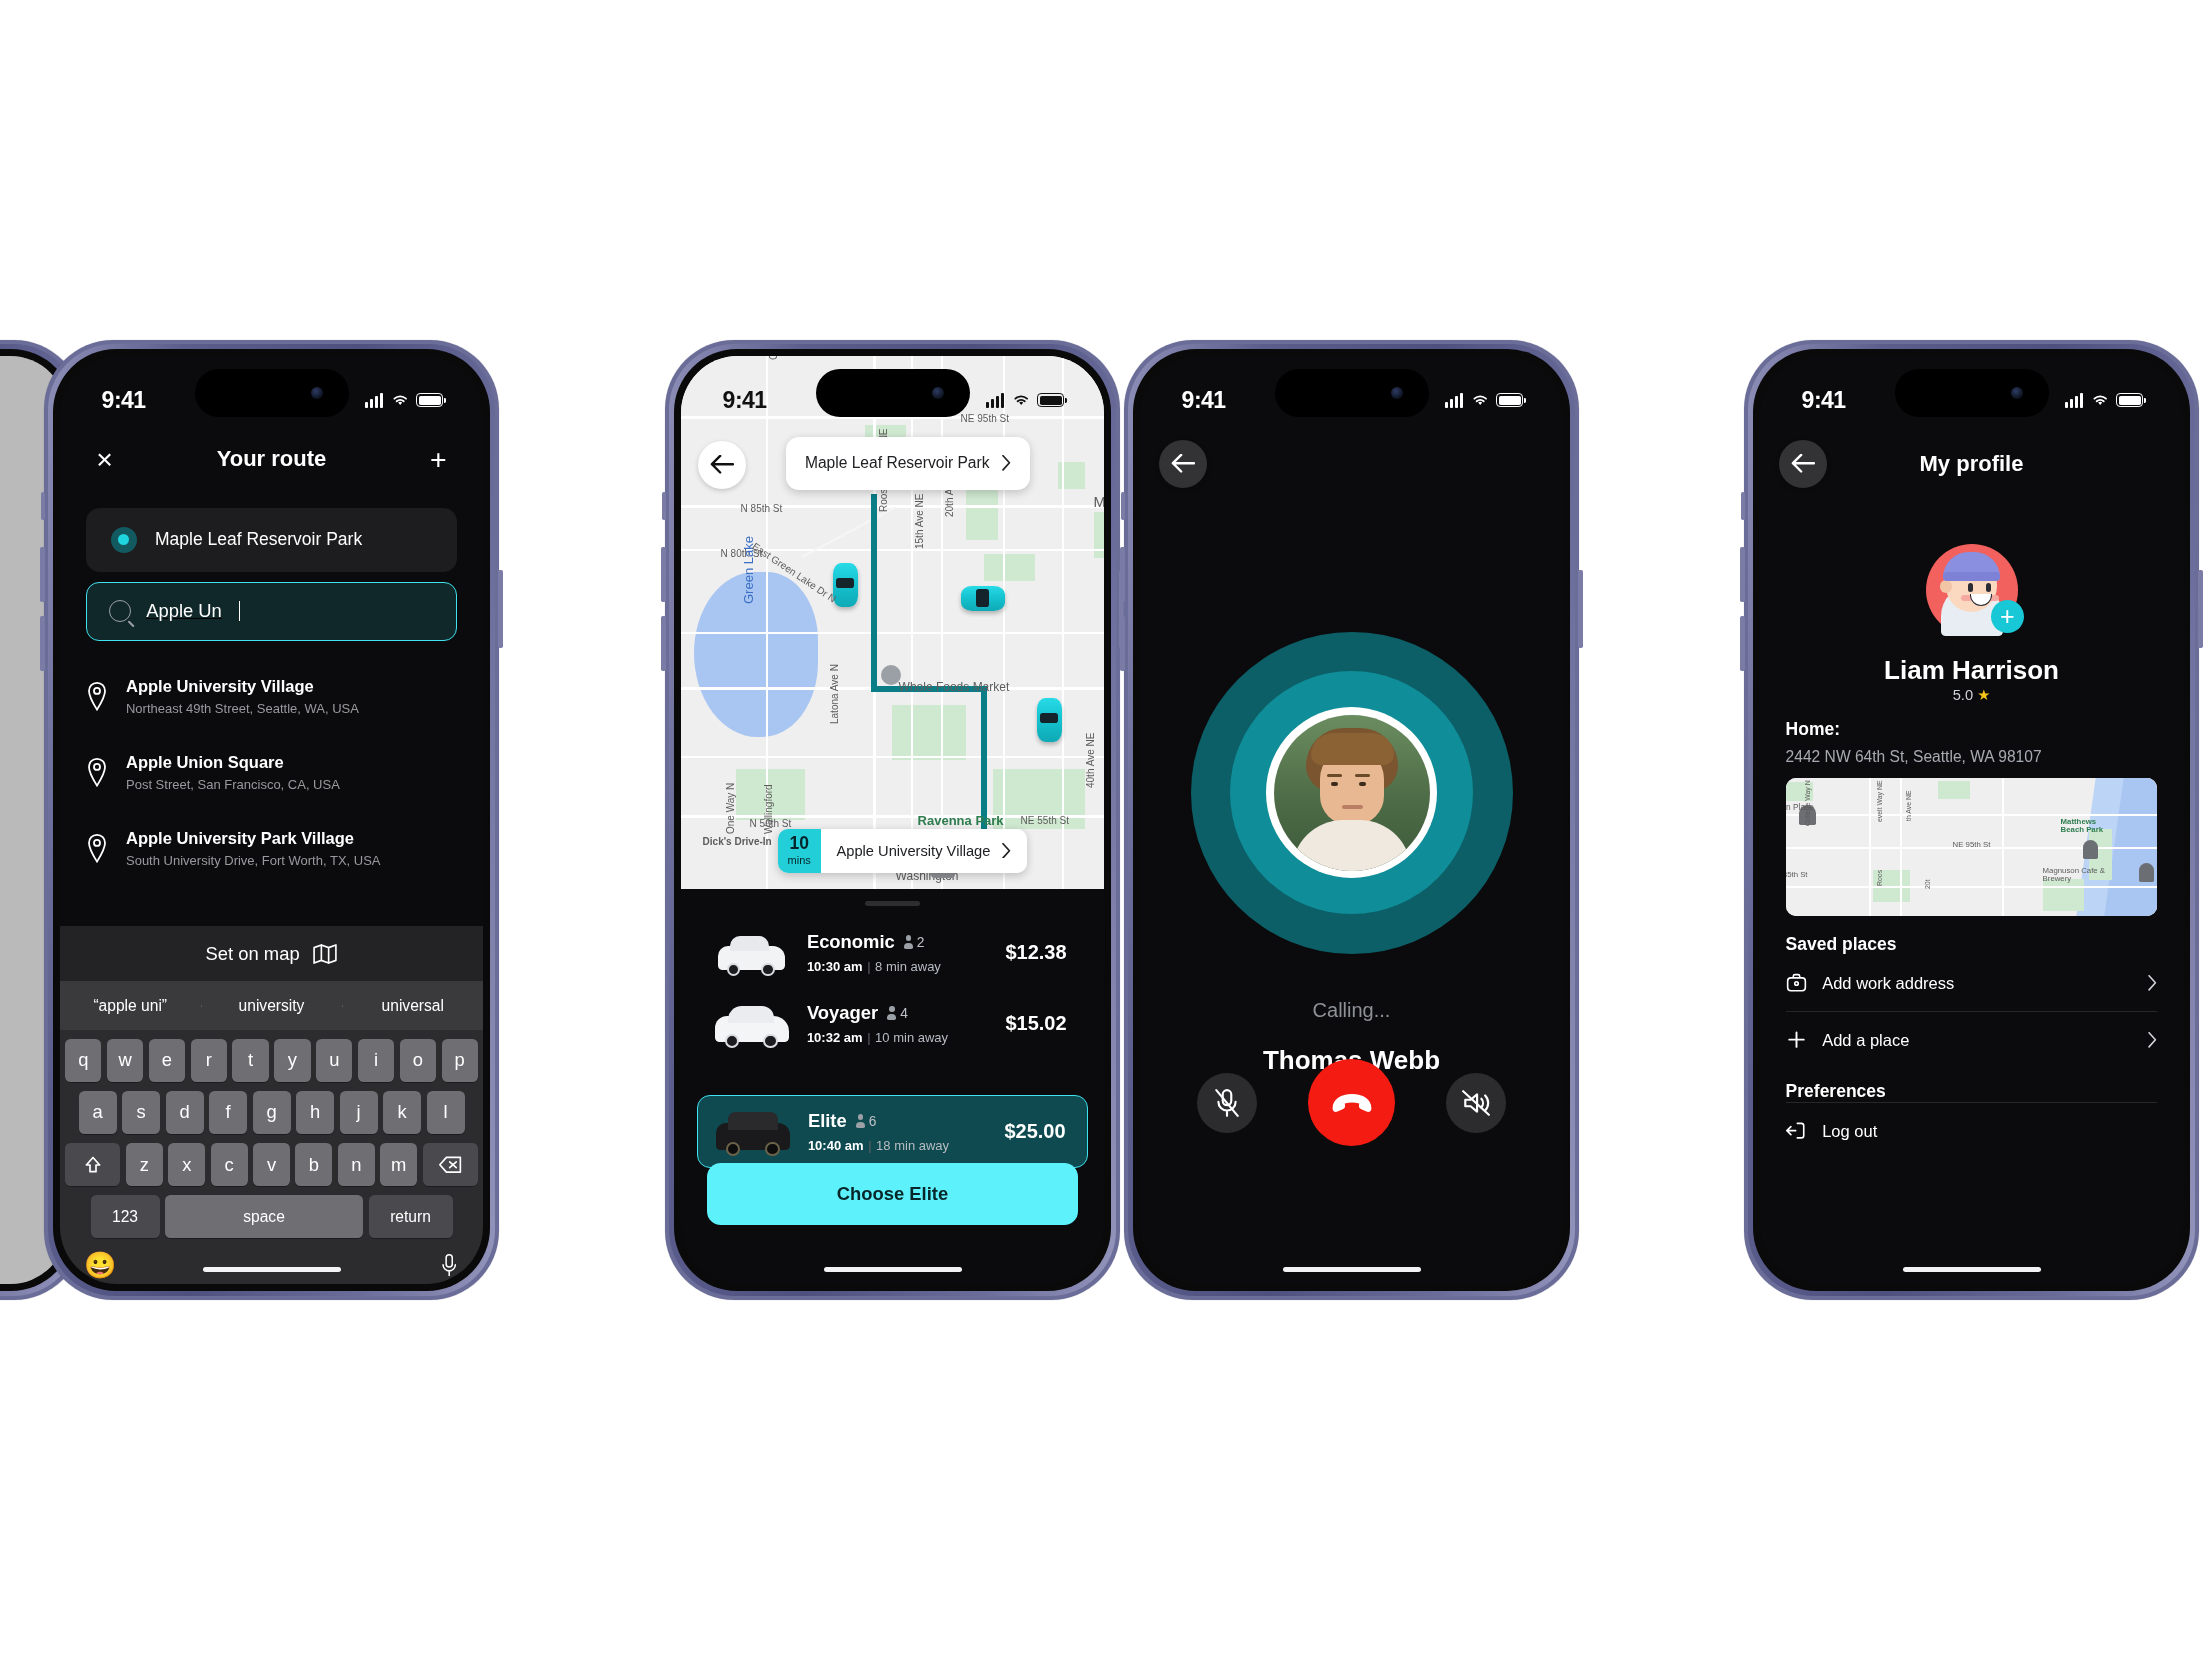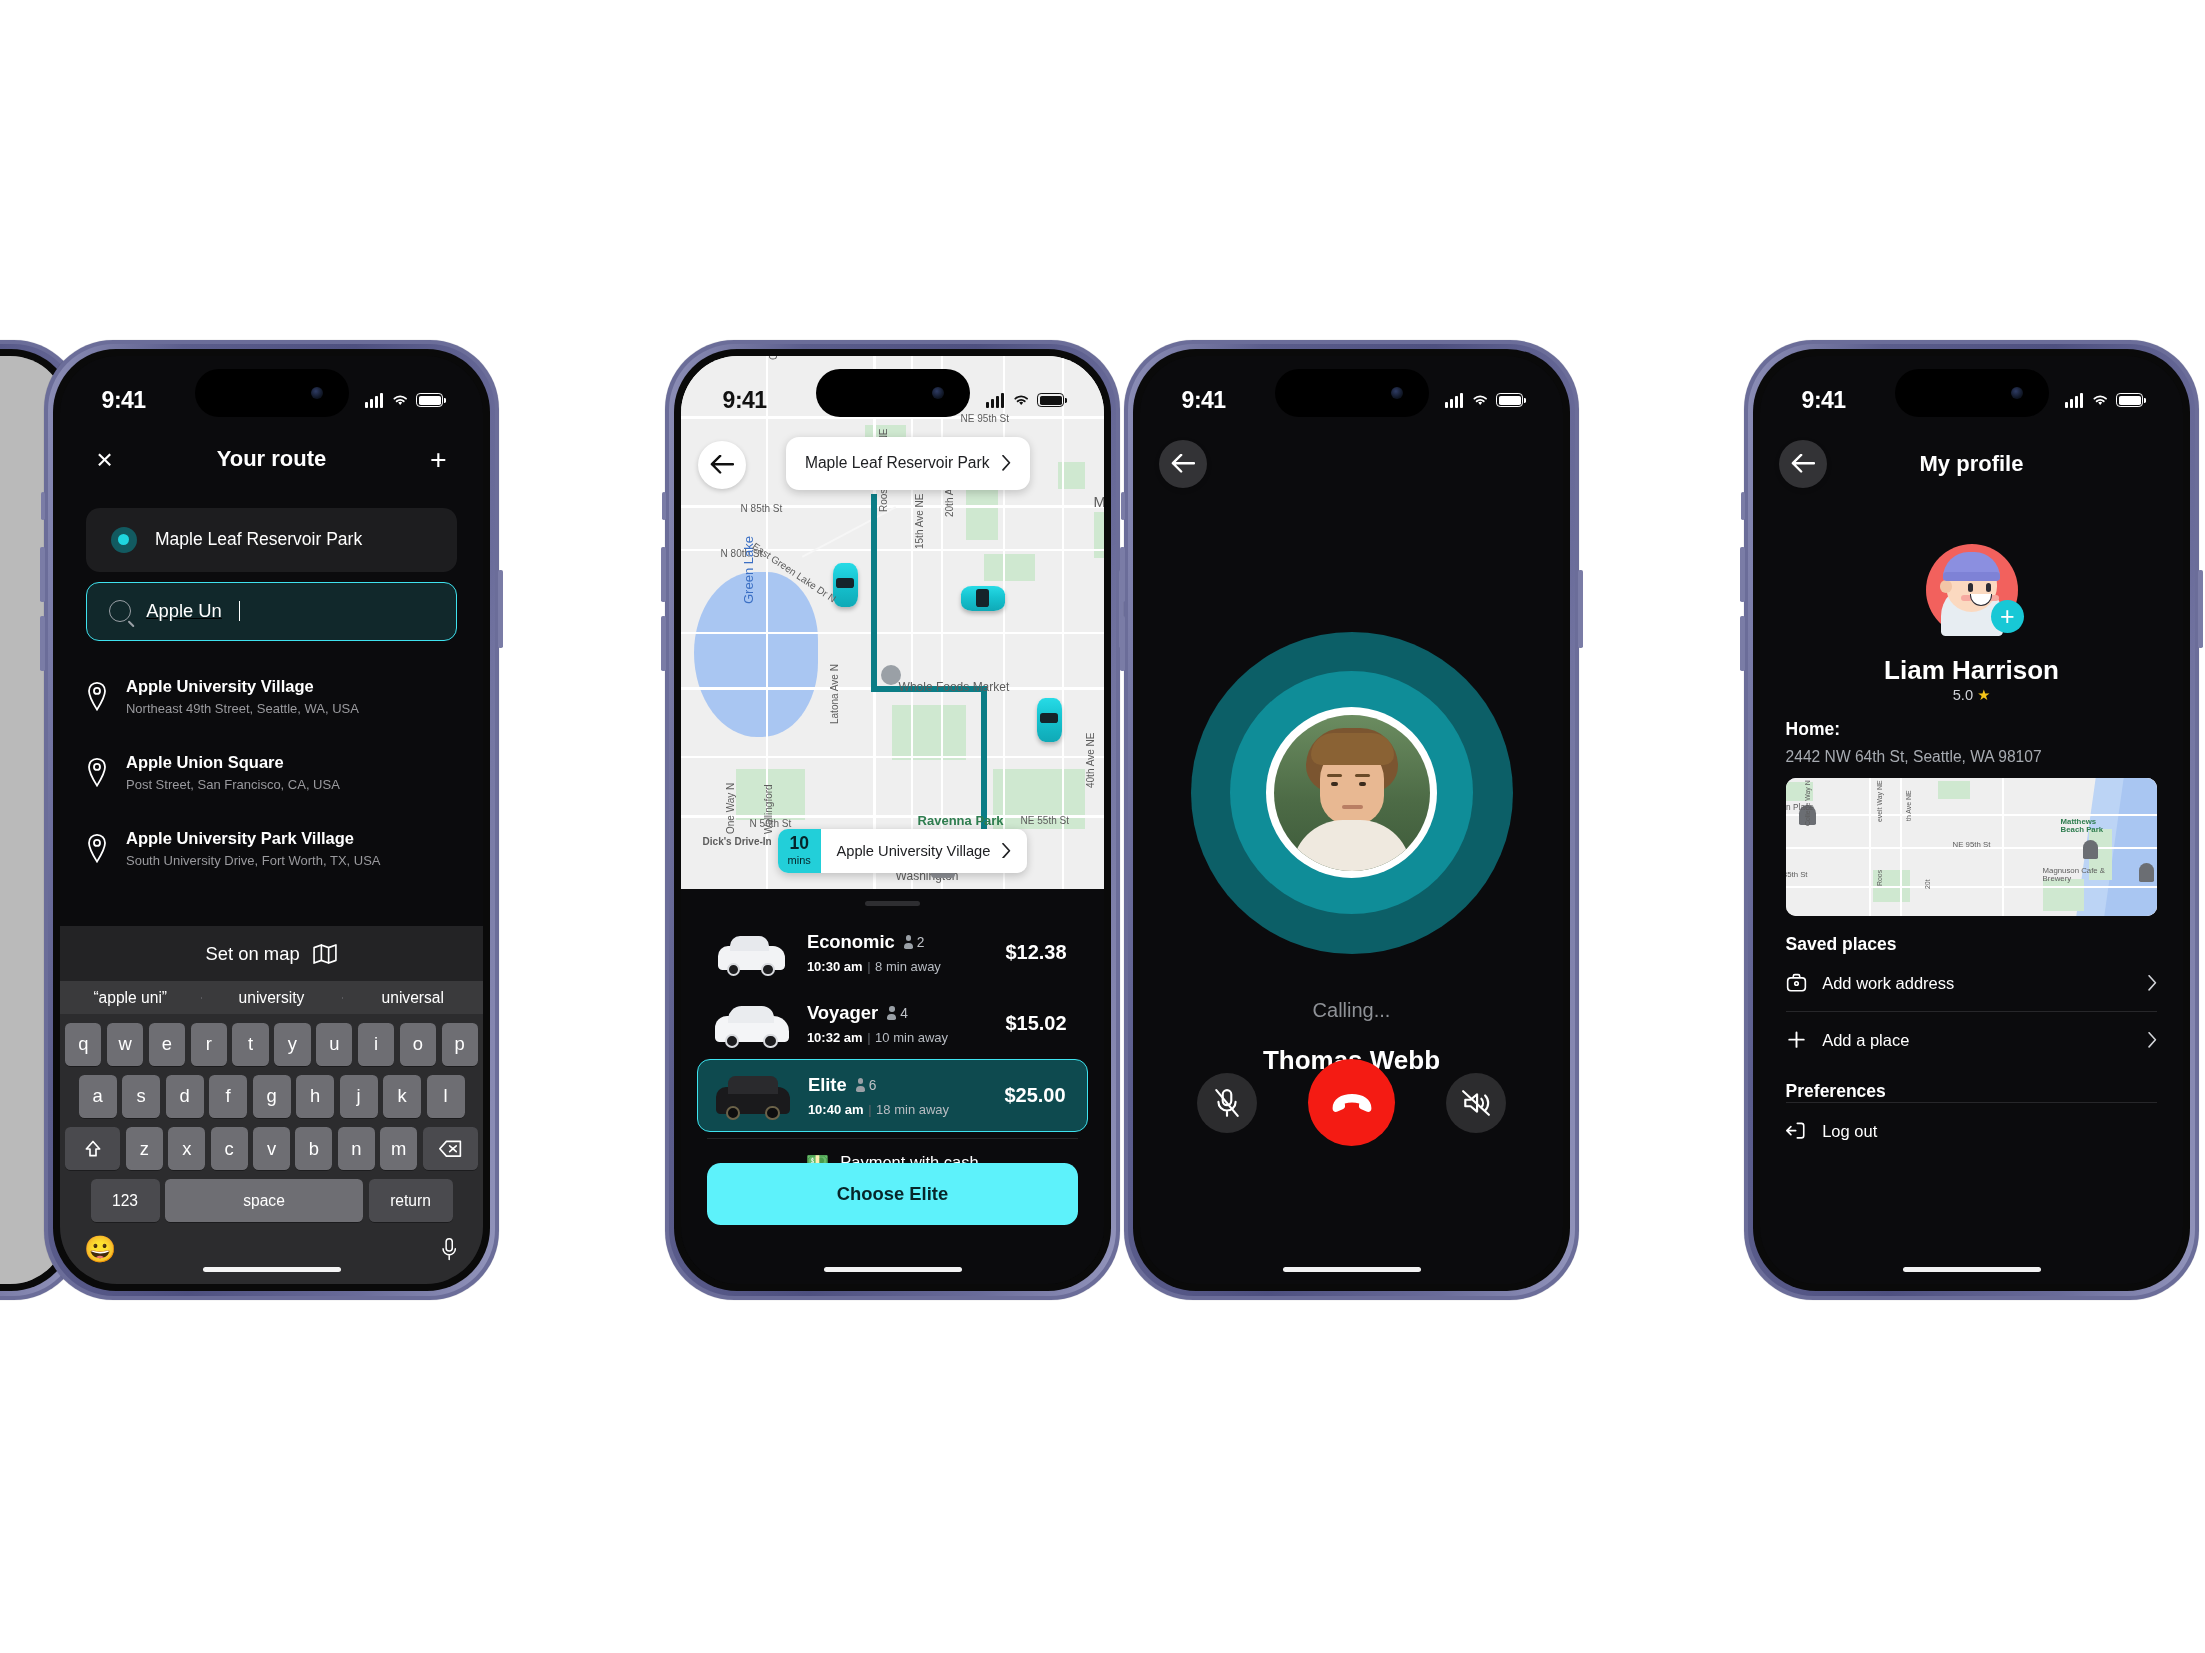--- a/index.html
+++ b/index.html
@@ -121,21 +121,21 @@
   .sugg .lines .t2 { font-size:13px; color:#9a9a9e; }
 
   .set-on-map {
     position:absolute; bottom:0; left:0; right:0; height:55px; background:#232325;
     display:flex; align-items:center; justify-content:center; gap:13.8px;
     font-size:18.4px; color:#fff;
   }
   .map-glyph { width:24px; height:20px; }
 
   .kb { position:absolute; left:0; right:0; bottom:0; height:303px; background:#2c2c2e; z-index:30; }
-  .kb-sugg { height:33px; display:flex; align-items:center; background:#3a3a3c; }
+  .kb-sugg { height:49px; display:flex; align-items:center; background:#3a3a3c; }
   .kb-sugg div { flex:1; text-align:center; font-size:15.6px; color:#fff; position:relative; }
   .kb-sugg div + div::before { content:""; position:absolute; left:0; top:8.3px; bottom:8.3px; width:0.9px; background:#5a5a5e;}
   .kb-rows { padding:8.3px 5.5px 0; }
   .kb-row { display:flex; justify-content:center; gap:5.5px; margin-bottom:9.2px; }
   .key { background:#6e6e73; border-radius:5.5px; color:#fff; font-size:18.4px;
     display:flex; align-items:center; justify-content:center; height:43px; width:38px;
     box-shadow:0 0.9px 0 rgba(0,0,0,.35); }
   .key.wide-sm { background:#4a4a4e; width:57px; }
   .key.num { background:#4a4a4e; width:69px; font-size:15.6px; }
   .key.space { background:#6e6e73; width:198px; font-size:15.6px; }
@@ -184,21 +184,21 @@
   .eta-min b{ display:block; font-size:17.5px; font-weight:800; line-height:1;}
   .eta-min span{ display:block; font-size:11px; margin-top:1.8px;}
   .eta-name { background:#fff; display:flex; align-items:center; gap:12px; padding:0 15.6px;
     font-size:14.7px; color:#202124; white-space:nowrap;}
 
   .sheet { position:absolute; left:0; right:0; top:533px; bottom:0; background:#0b0b0d; }
   .grab { width:55px; height:5.5px; border-radius:3.7px; background:#2e2e31; margin:12px auto 0; }
   .ride {
     display:flex; align-items:center; gap:4.6px; margin:0 16.5px; padding:10px 13px; border-radius:13px;
   }
-  .ride.sel { background:#0e4a4f; border:1.8px solid #3fe3ef; }
+  .ride.sel { background:#0e4a4f; border:1.8px solid #3fe3ef;margin-top:36px; }
   .ride .thumb { width:83px; height:51px; flex:0 0 auto; position:relative; }
   .ride .info { flex:1; padding-left:9.2px; }
   .ride .row1 { display:flex; align-items:center; gap:9.2px; }
   .ride .name { font-size:18.4px; color:#fff; font-weight:700; }
   .seat { display:flex; align-items:center; gap:3.7px; color:#bfc2c7; font-size:13.8px; }
   .seat .person { width:9.2px; height:13.8px; position:relative; }
   .seat .person::before{content:"";position:absolute;top:0;left:1.8px;width:5.5px;height:5.5px;border-radius:50%;background:#9aa0a6;}
   .seat .person::after{content:"";position:absolute;bottom:0;left:0;width:9.2px;height:6.4px;border-radius:4.1px 4.1px 1.8px 1.8px;background:#9aa0a6;}
   .ride .row2 { margin-top:5.5px; font-size:13px; color:#b8bcc2; }
   .ride .row2 b { color:#fff; font-weight:700; }

